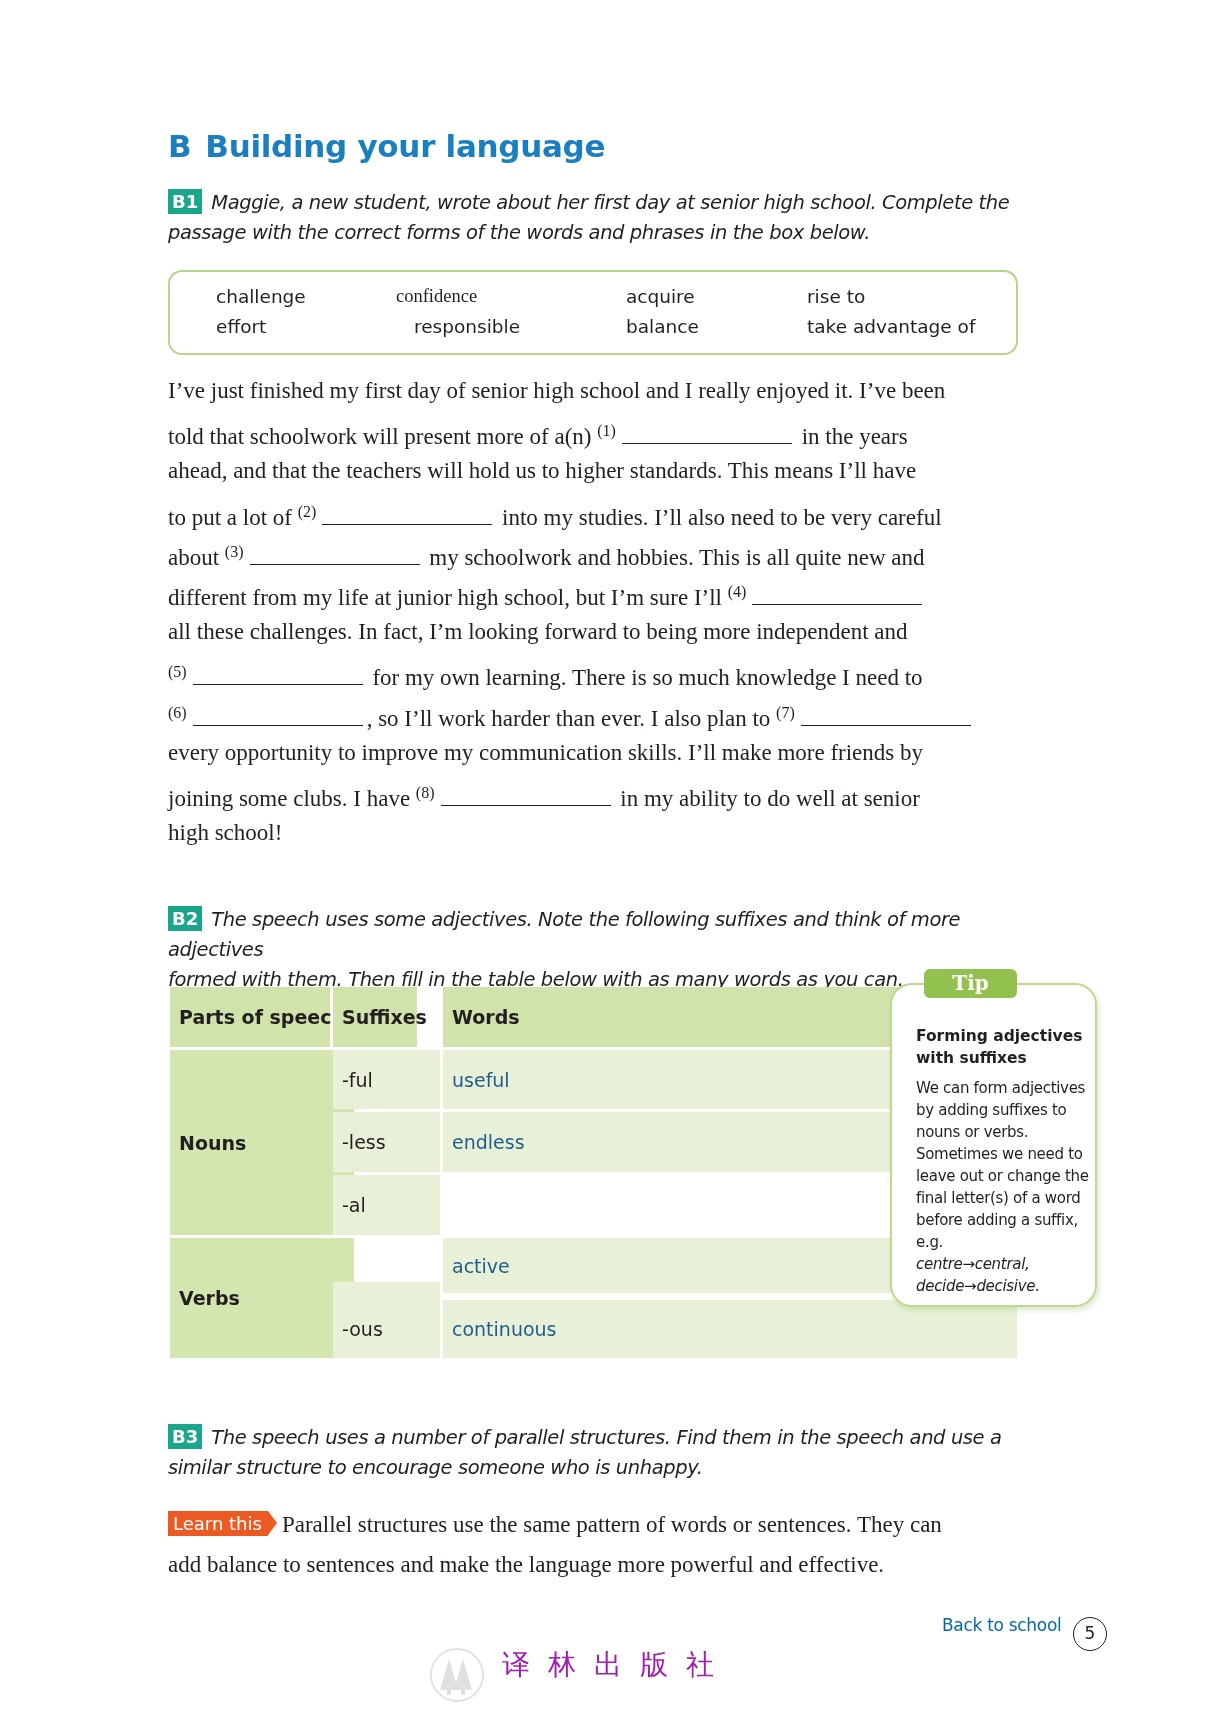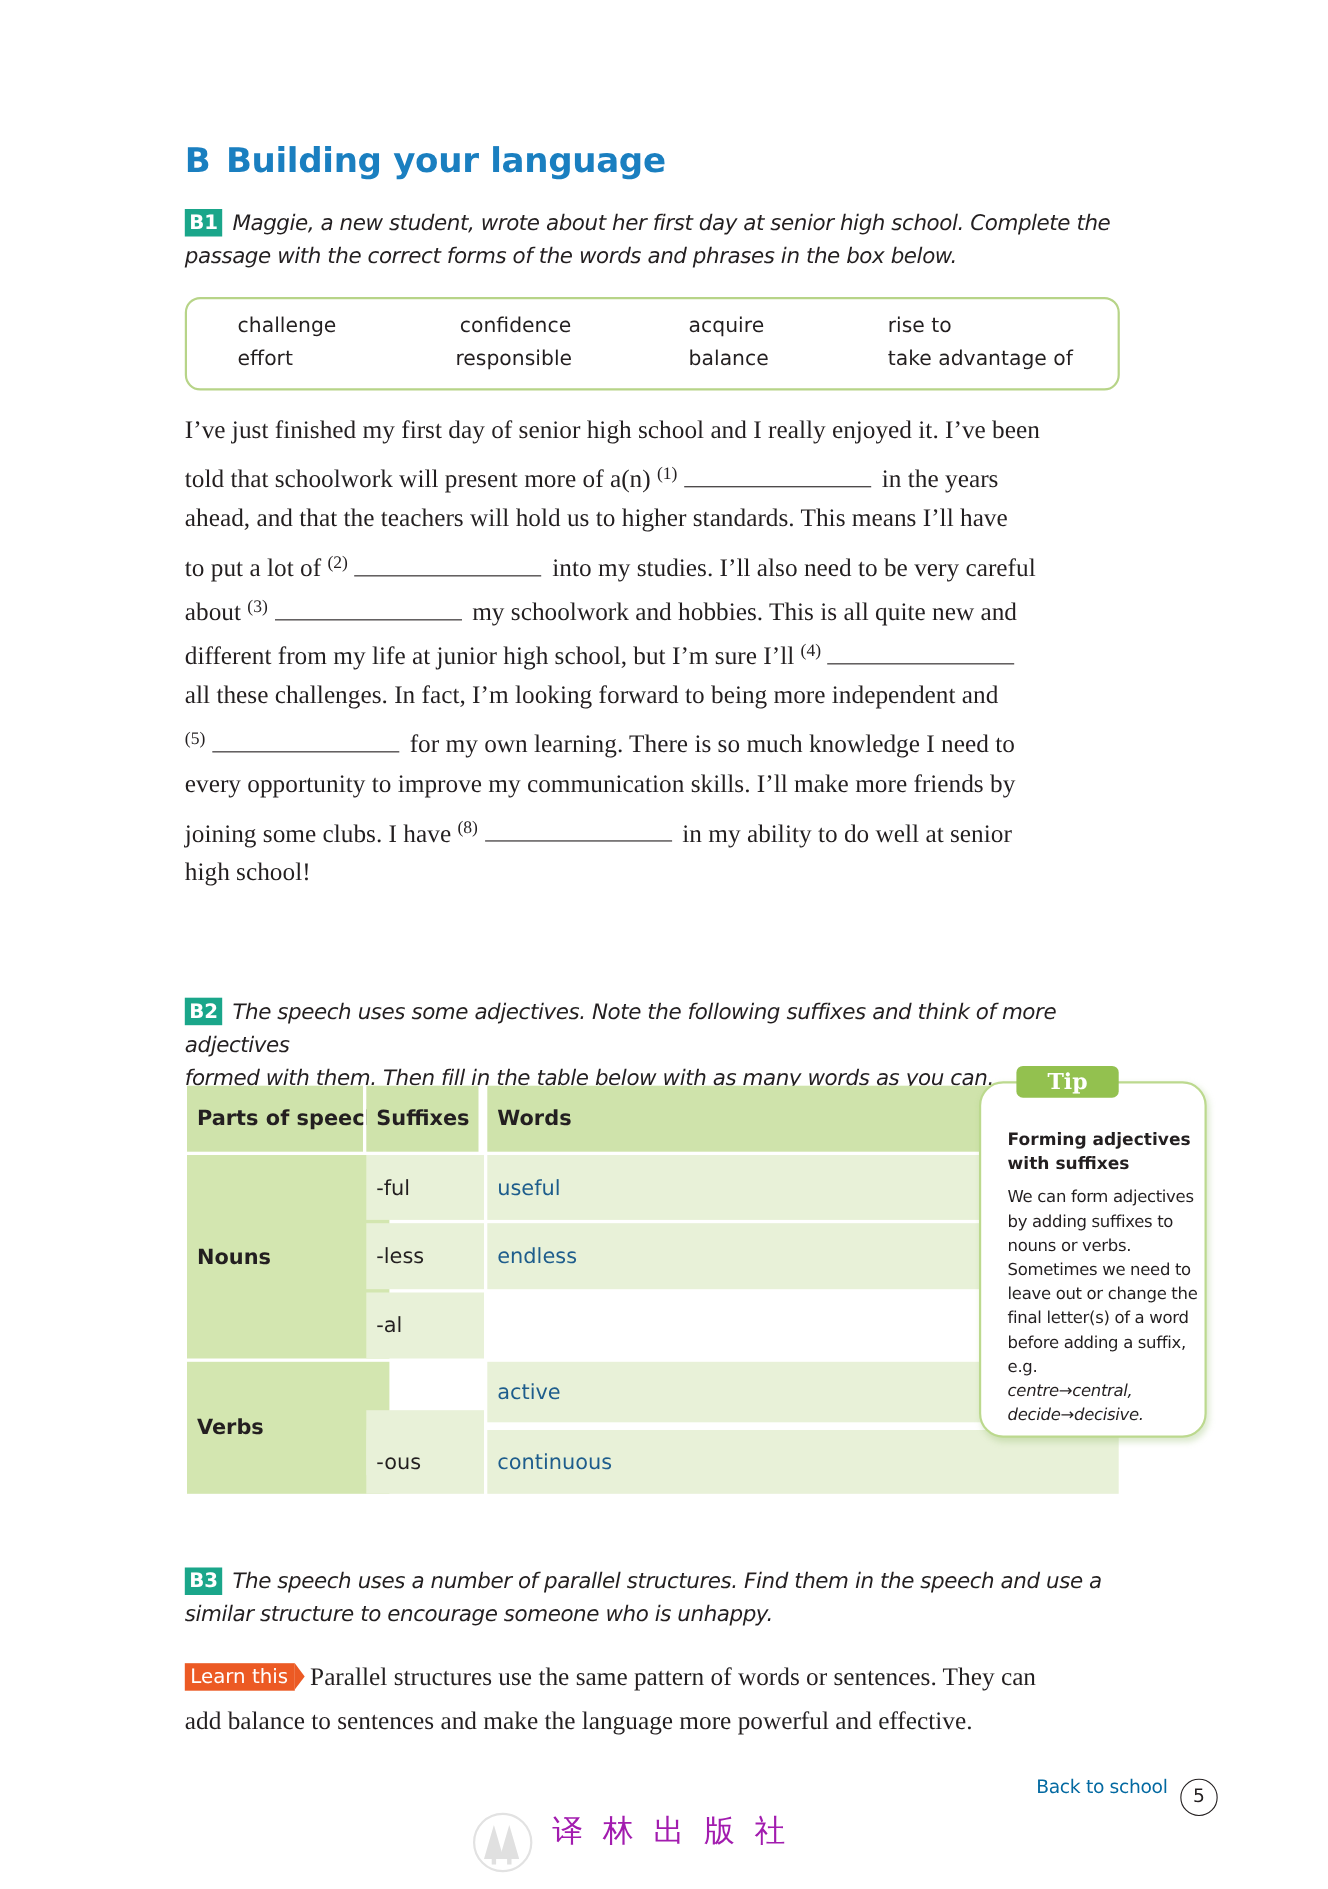--- a/index.html
+++ b/index.html
@@ -41,52 +41,53 @@
   <span class="letter">B</span><span>Building your language</span>
 </div>
 
 <div class="abs instr" style="top:188px;">
   <div><span class="badge">B1</span><span>Maggie, a new student, wrote about her first day at senior high school. Complete the</span></div>
   <div>passage with the correct forms of the words and phrases in the box below.</div>
 </div>
 
 <div class="abs wordbox">
   <span class="wb-word" style="left:46px; top:14px;">challenge</span>
-  <span class="wb-word" style="left:248px; top:14px;">confidence</span>
+  <span class="wb-word" style="left:226px; top:14px;font-family:Liberation Serif, serif;">confidence</span>
   <span class="wb-word" style="left:456px; top:14px;">acquire</span>
   <span class="wb-word" style="left:637px; top:14px;">rise to</span>
   <span class="wb-word" style="left:46px; top:44px;">effort</span>
   <span class="wb-word" style="left:244px; top:44px;">responsible</span>
   <span class="wb-word" style="left:456px; top:44px;">balance</span>
   <span class="wb-word" style="left:637px; top:44px;">take advantage of</span>
 </div>
 
 <div class="abs passage">
   <div class="pline"><span>I’ve just finished my first day of senior high school and I really enjoyed it. I’ve been</span></div>
   <div class="pline"><span>told that schoolwork will present more of a(n) </span><span class="num">(1)</span><span class="blank"></span><span> in the years</span></div>
   <div class="pline"><span>ahead, and that the teachers will hold us to higher standards. This means I’ll have</span></div>
   <div class="pline"><span>to put a lot of </span><span class="num">(2)</span><span class="blank"></span><span> into my studies. I’ll also need to be very careful</span></div>
   <div class="pline"><span>about </span><span class="num">(3)</span><span class="blank"></span><span> my schoolwork and hobbies. This is all quite new and</span></div>
   <div class="pline"><span>different from my life at junior high school, but I’m sure I’ll </span><span class="num">(4)</span><span class="blank"></span></div>
   <div class="pline"><span>all these challenges. In fact, I’m looking forward to being more independent and</span></div>
   <div class="pline"><span class="num">(5)</span><span class="blank"></span><span> for my own learning. There is so much knowledge I need to</span></div>
+  <div class="pline"><span class="num">(6)</span><span class="blank"></span><span>, so I’ll work harder than ever. I also plan to </span><span class="num">(7)</span><span class="blank"></span></div>
   <div class="pline"><span>every opportunity to improve my communication skills. I’ll make more friends by</span></div>
   <div class="pline"><span>joining some clubs. I have </span><span class="num">(8)</span><span class="blank"></span><span> in my ability to do well at senior</span></div>
   <div class="pline"><span>high school!</span></div>
 </div>
 
 <div class="abs instr" style="top:905px;">
   <div><span class="badge">B2</span><span>The speech uses some adjectives. Note the following suffixes and think of more adjectives</span></div>
   <div>formed with them. Then fill in the table below with as many words as you can.</div>
 </div>
 
 <div class="abs table">
 
   <div class="cell hdr" style="left:0; top:0; width:160px; height:60px;">Parts of speech</div>
-  <div class="cell hdr" style="left:163px; top:0; width:102px; height:60px;">Suffixes</div>
+  <div class="cell hdr" style="left:163px; top:0; width:84px; height:60px;">Suffixes</div>
   <div class="cell hdr" style="left:273px; top:0; width:574px; height:60px;">Words</div>
 
   <div class="cell pos" style="left:0; top:63px; width:184px; height:185px;">Nouns</div>
   <div class="cell suf" style="left:163px; top:63px; width:107px; height:59px;">-ful</div>
   <div class="cell wrd" style="left:273px; top:63px; width:574px; height:59px;">useful</div>
   <div class="cell suf" style="left:163px; top:125px; width:107px; height:60px;">-less</div>
   <div class="cell wrd" style="left:273px; top:125px; width:574px; height:60px;">endless</div>
   <div class="cell suf" style="left:163px; top:188px; width:107px; height:60px;">-al</div>
 
   <div class="cell pos" style="left:0; top:251px; width:184px; height:120px;">Verbs</div>

